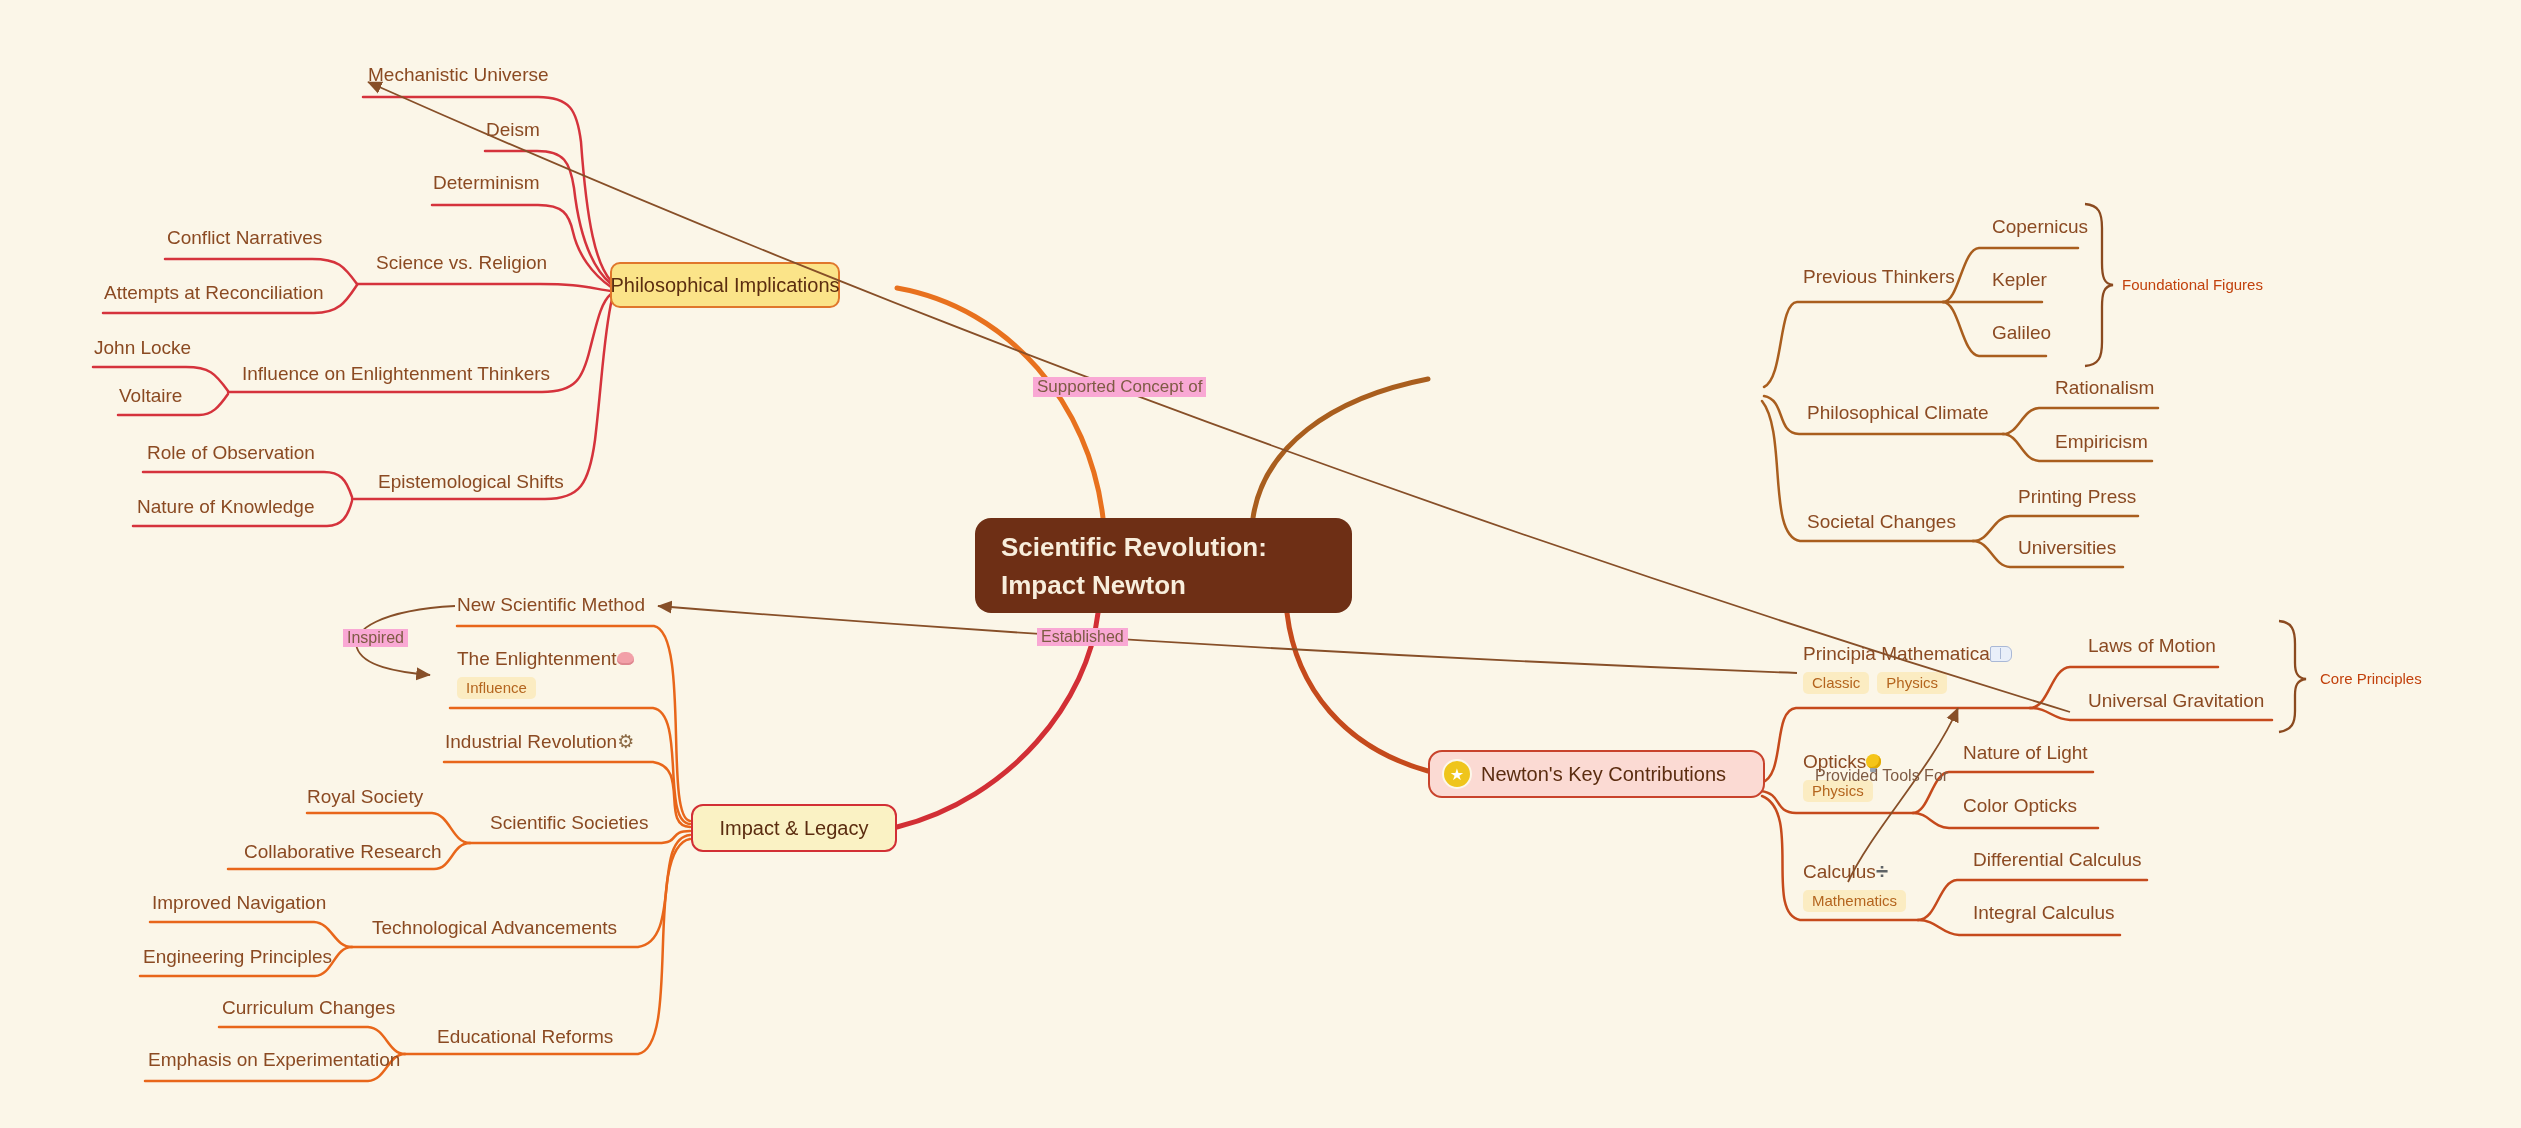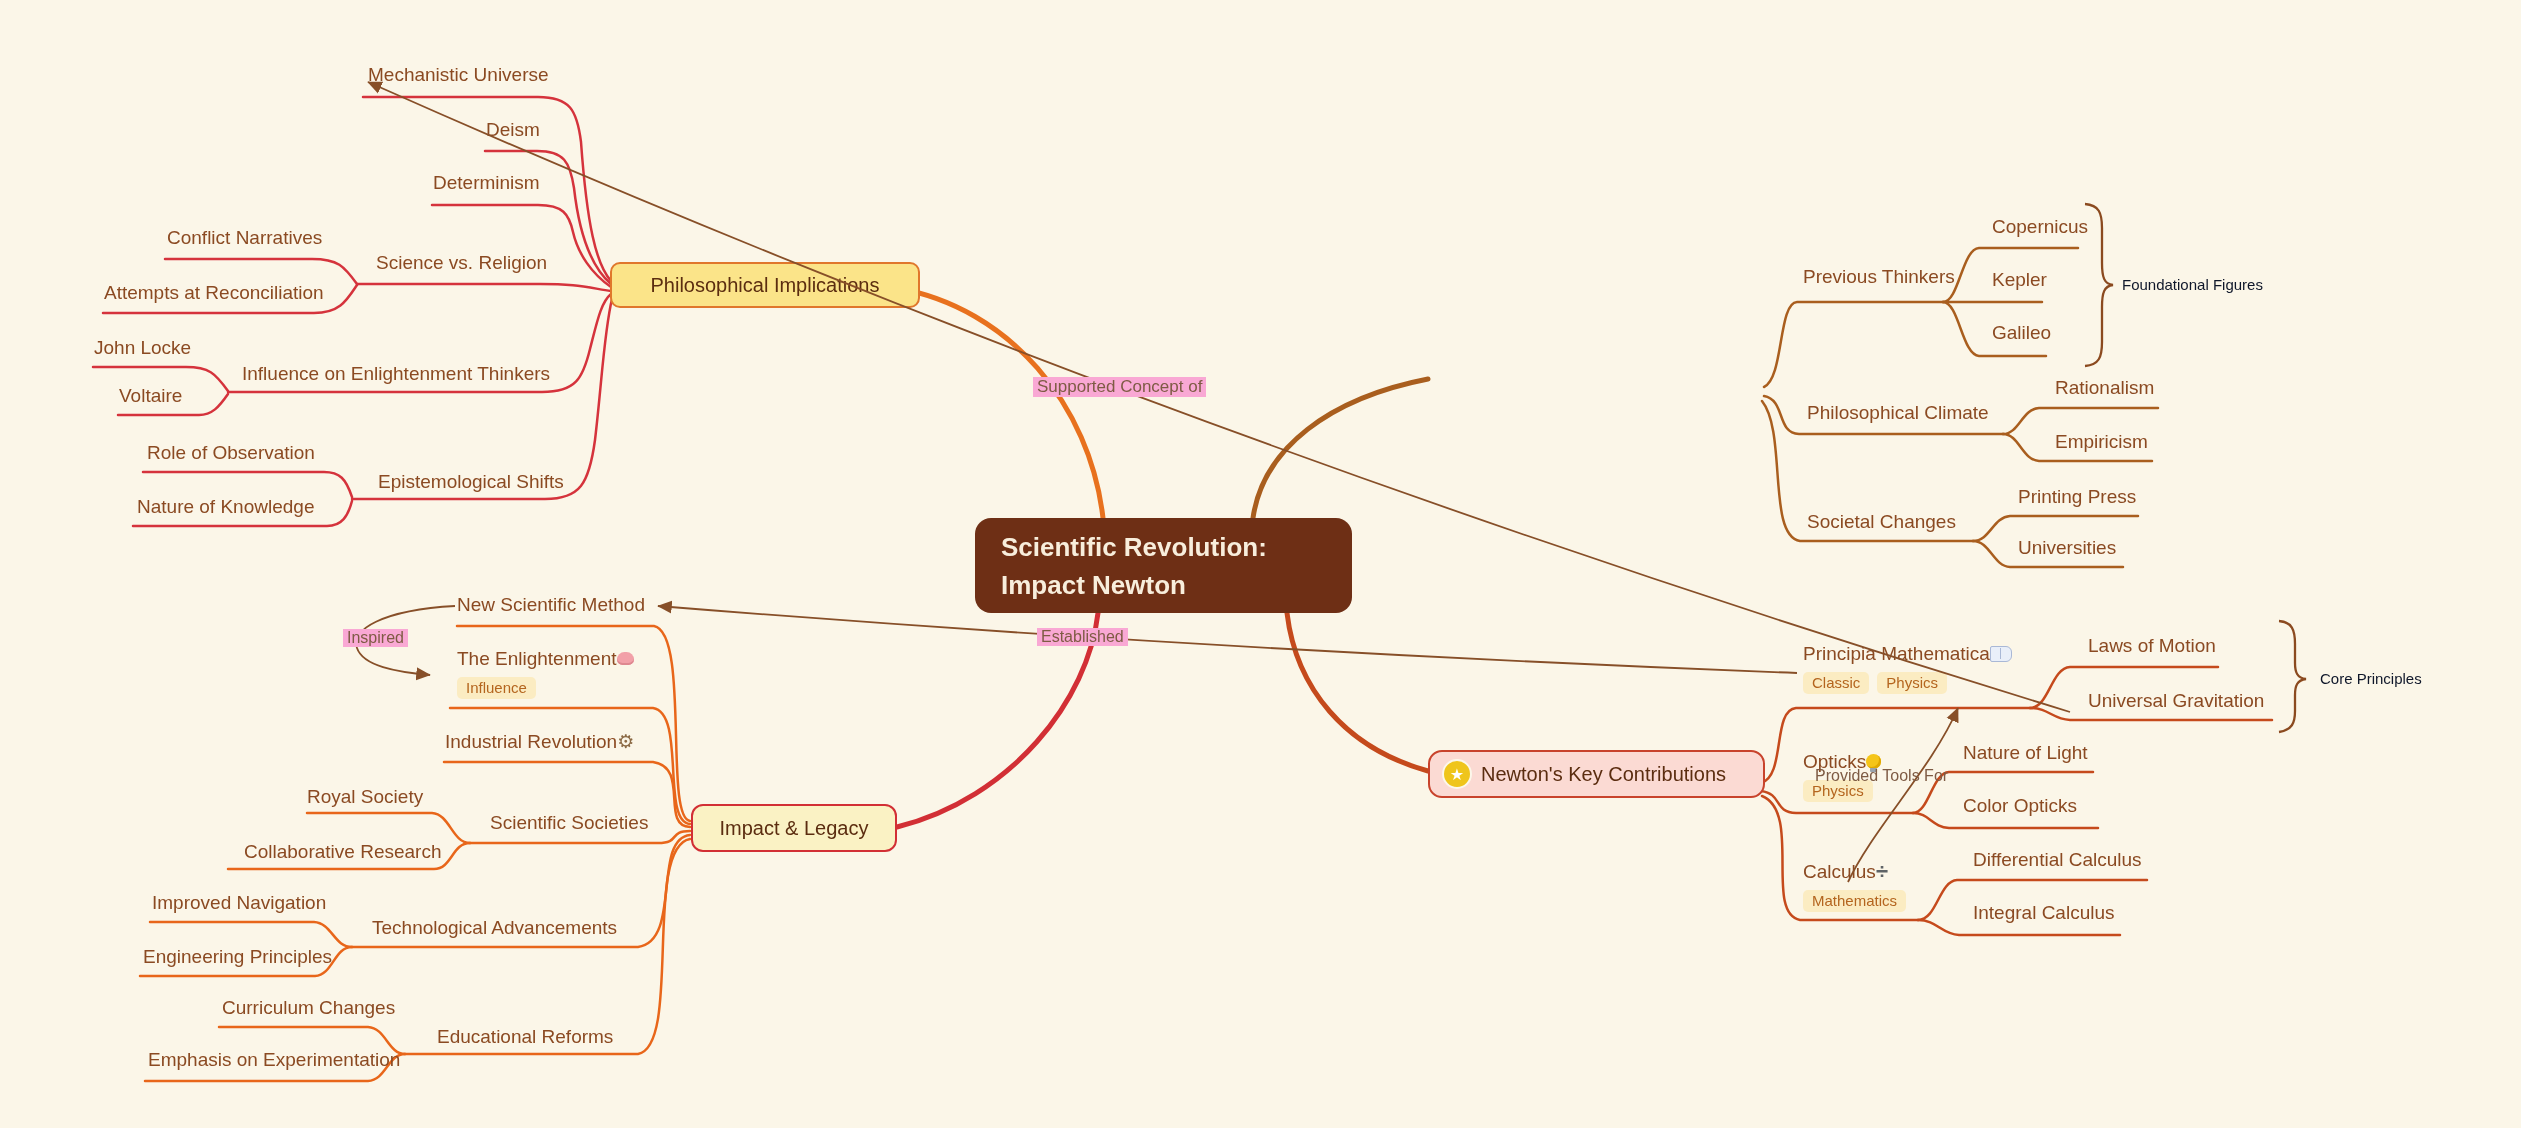--- a/index.html
+++ b/index.html
@@ -15,21 +15,21 @@
   .tag{background:#FBECC2;color:#B4651E;font-size:15px;padding:1px 9px;border-radius:5px;line-height:1.35;}
 
   .node{position:absolute;display:flex;align-items:center;justify-content:center;font-size:20px;
         color:#5B2D10;border:2px solid;border-radius:10px;z-index:1;box-sizing:border-box;white-space:nowrap;}
   #center-node{position:absolute;left:975px;top:518px;width:377px;height:95px;background:#6E2F15;
         border-radius:16px;z-index:1;display:flex;flex-direction:column;justify-content:center;
         padding-left:26px;box-sizing:border-box;color:#F8EEDC;font-size:26px;font-weight:bold;line-height:38px;}
 
   .edge-label{position:absolute;font-size:16px;color:#7E5B44;z-index:4;white-space:nowrap;}
   .masked{background:#f9a8d4;padding:0 4px;}
-  .bracket-label{position:absolute;font-size:15px;color:#0f172a;z-index:2;white-space:nowrap;}
+  .bracket-label{position:absolute;font-size:15px;color:#c2410c;z-index:2;white-space:nowrap;}
 
   .star-badge{width:30px;height:30px;border-radius:50%;background:#EFC51B;border:2px solid #FCF7EA;
         display:flex;align-items:center;justify-content:center;color:#FFFFFF;font-size:16px;
         margin-right:9px;flex:0 0 auto;box-sizing:border-box;}
 
   .icon{display:inline-block;position:relative;}
   .icon-book{width:20px;height:14px;background:#E9EFF9;border:1px solid #A9B8D6;border-radius:2px 6px 6px 2px;}
   .icon-book::after{content:"";position:absolute;left:9px;top:1px;width:1px;height:11px;background:#A9B8D6;}
   .icon-bulb{width:15px;height:15px;border-radius:50%;background:#F5C518;box-shadow:inset -2px -2px 0 #E0A800;}
   .icon-bulb::after{content:"";position:absolute;left:4px;top:14px;width:7px;height:4px;background:#9AA4AE;border-radius:1px;}
@@ -105,21 +105,21 @@
       <path stroke="#C54A1C" d="M 1287 613 C 1296 688 1345 748 1428 771"></path>
       <path stroke="#D22F35" d="M 1098 613 C 1088 700 1012 798 897 827"></path>
     </g>
 
     <g stroke="#8B4A1F" stroke-width="2.3" fill="none">
       <path d="M 2085 204 C 2099 205 2102 213 2102 228 L 2102 263 C 2102 277 2104 284 2113 285 C 2104 286 2102 293 2102 307 L 2102 342 C 2102 357 2099 365 2085 366"></path>
       <path d="M 2279 621 C 2292 622 2295 630 2295 644 L 2295 663 C 2295 672 2297 678 2306 679 C 2297 680 2295 686 2295 695 L 2295 711 C 2295 723 2292 730 2279 732"></path>
     </g>
   </svg>
 
-  <div class="node" style="left:610px;top:262px;width:310px;height:46px;background:#FBE489;border-color:#E0772C">
+  <div class="node" style="left:610px;top:262px;width:230px;height:46px;background:#FBE489;border-color:#E0772C">
     <span>Philosophical Implications</span>
   </div>
 
 
   <div class="node" style="left:1428px;top:750px;width:337px;height:48px;background:#FBDAD3;border-color:#C8432C;border-radius:14px;justify-content:flex-start;padding-left:12px">
     <span class="star-badge">
         <span>★</span>
       </span>
     <span>Newton's Key Contributions</span>
   </div>

